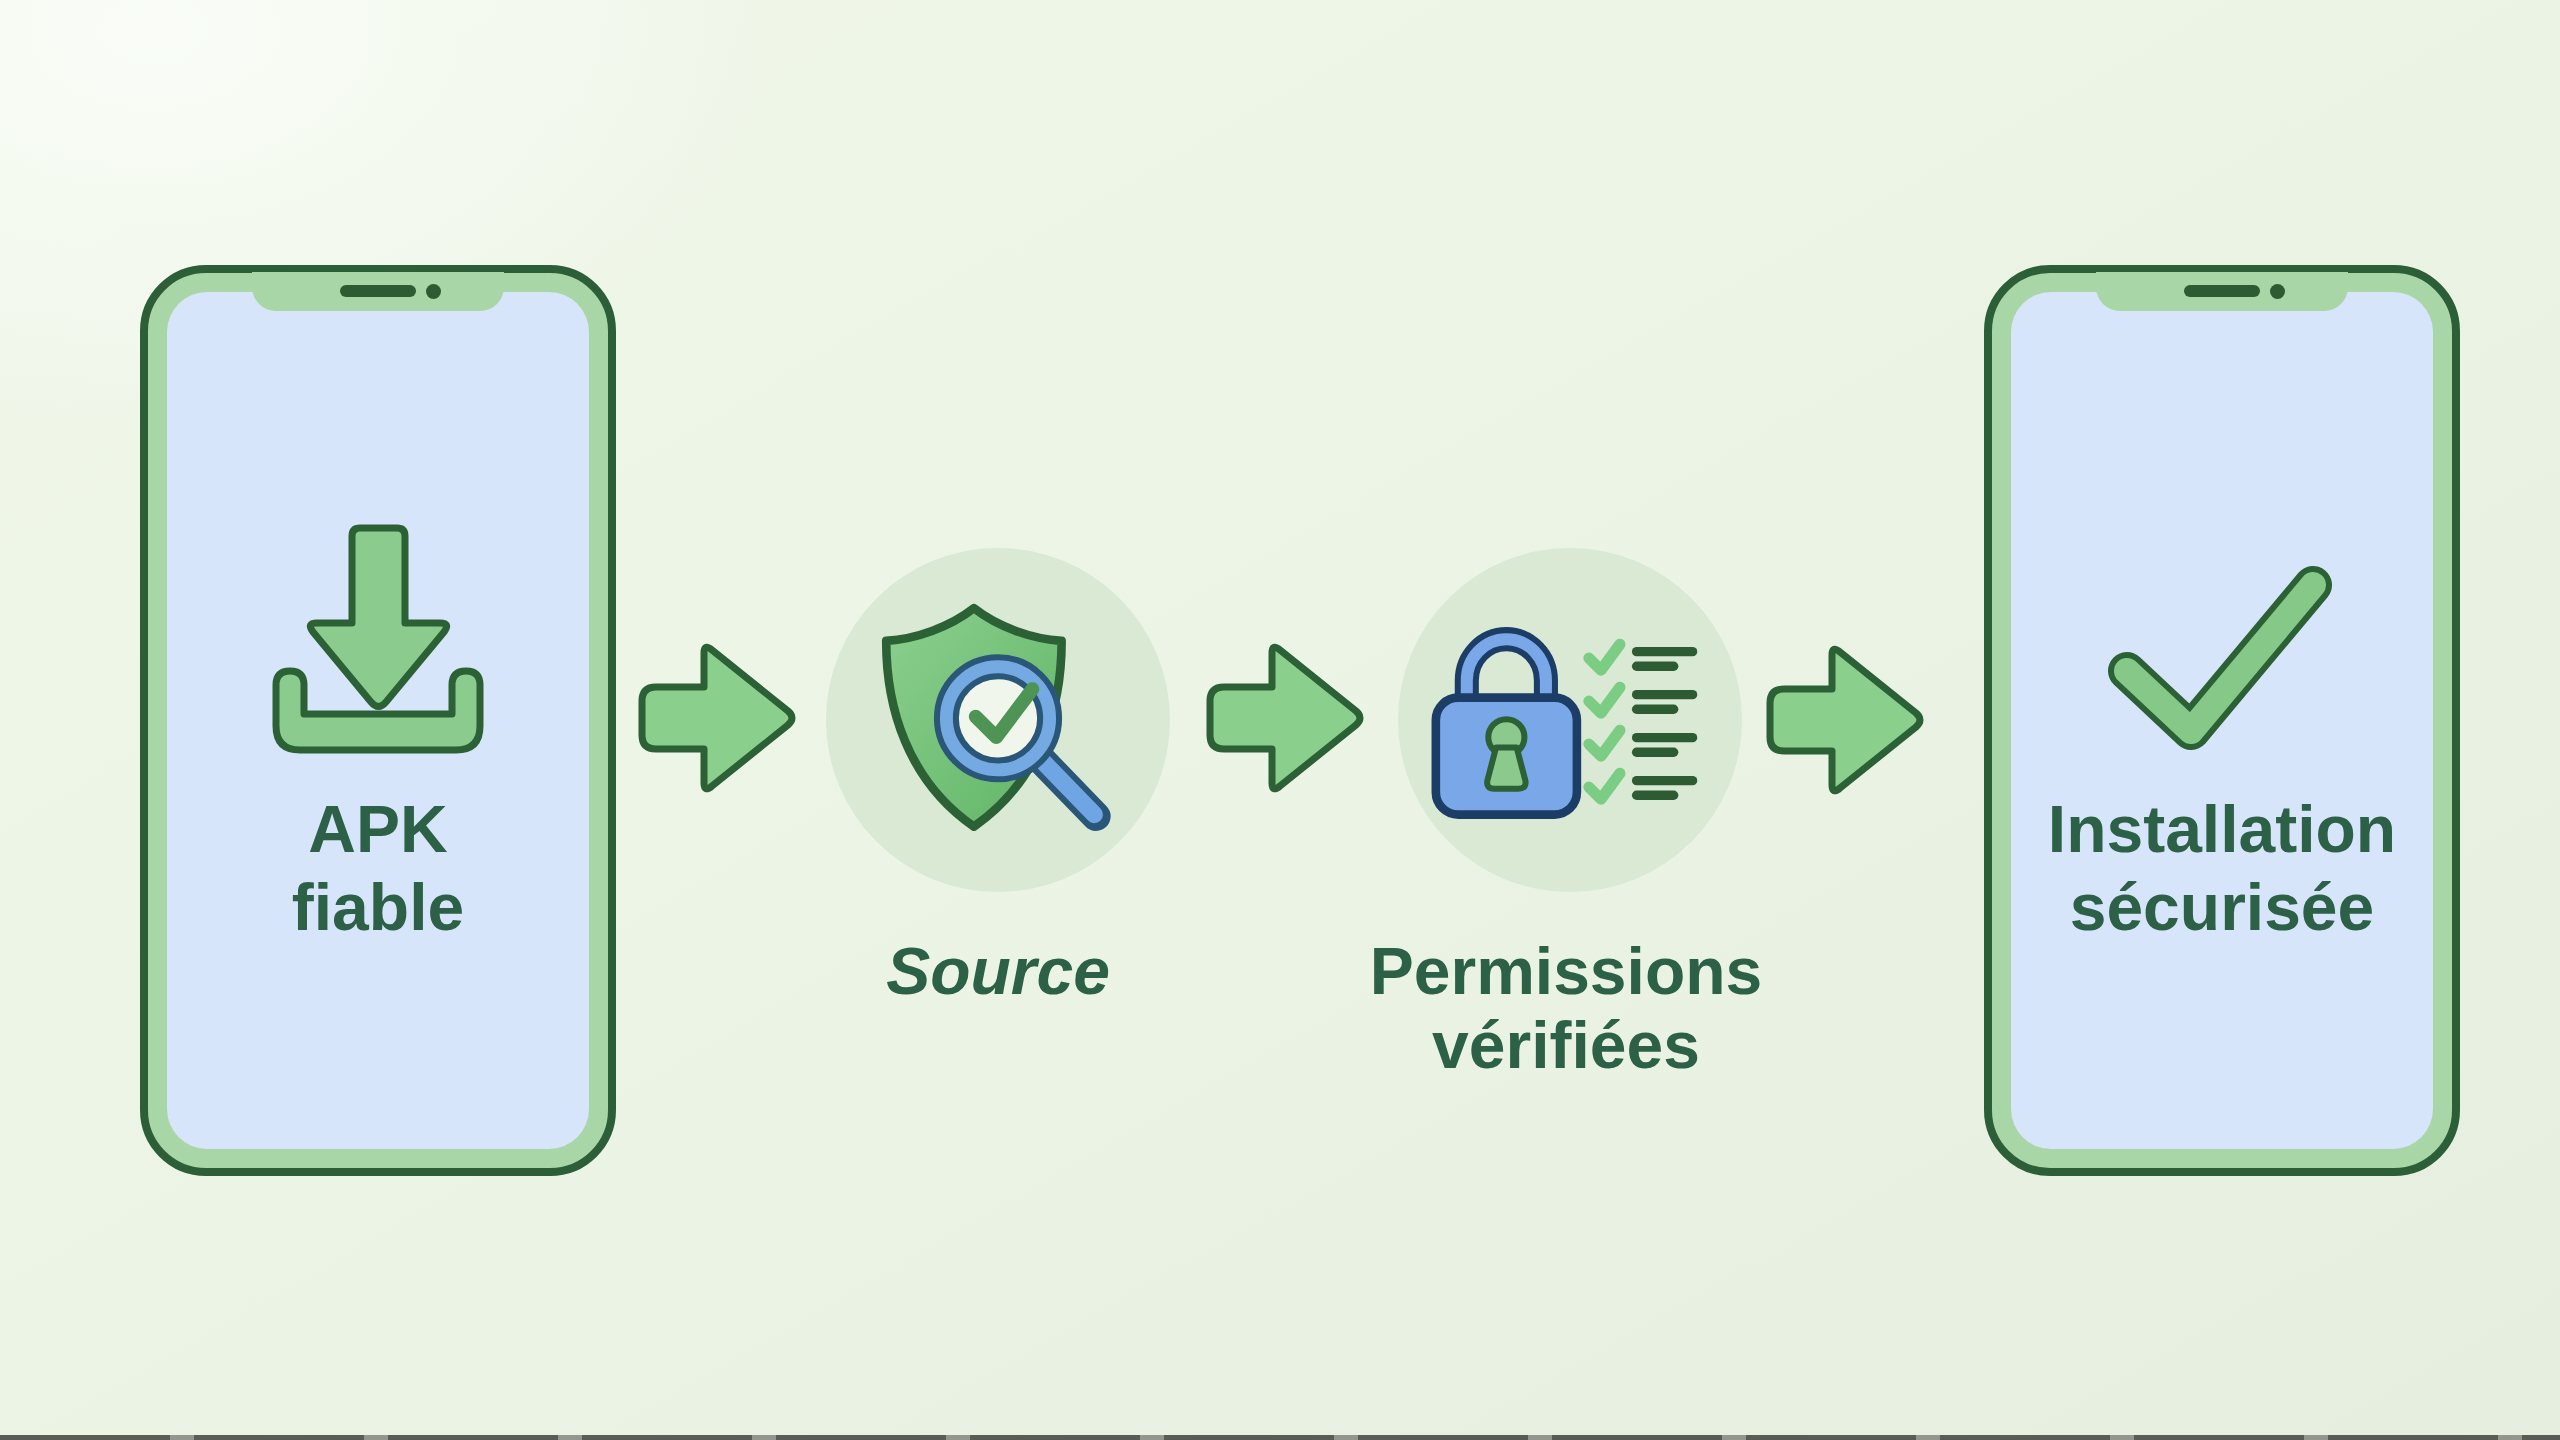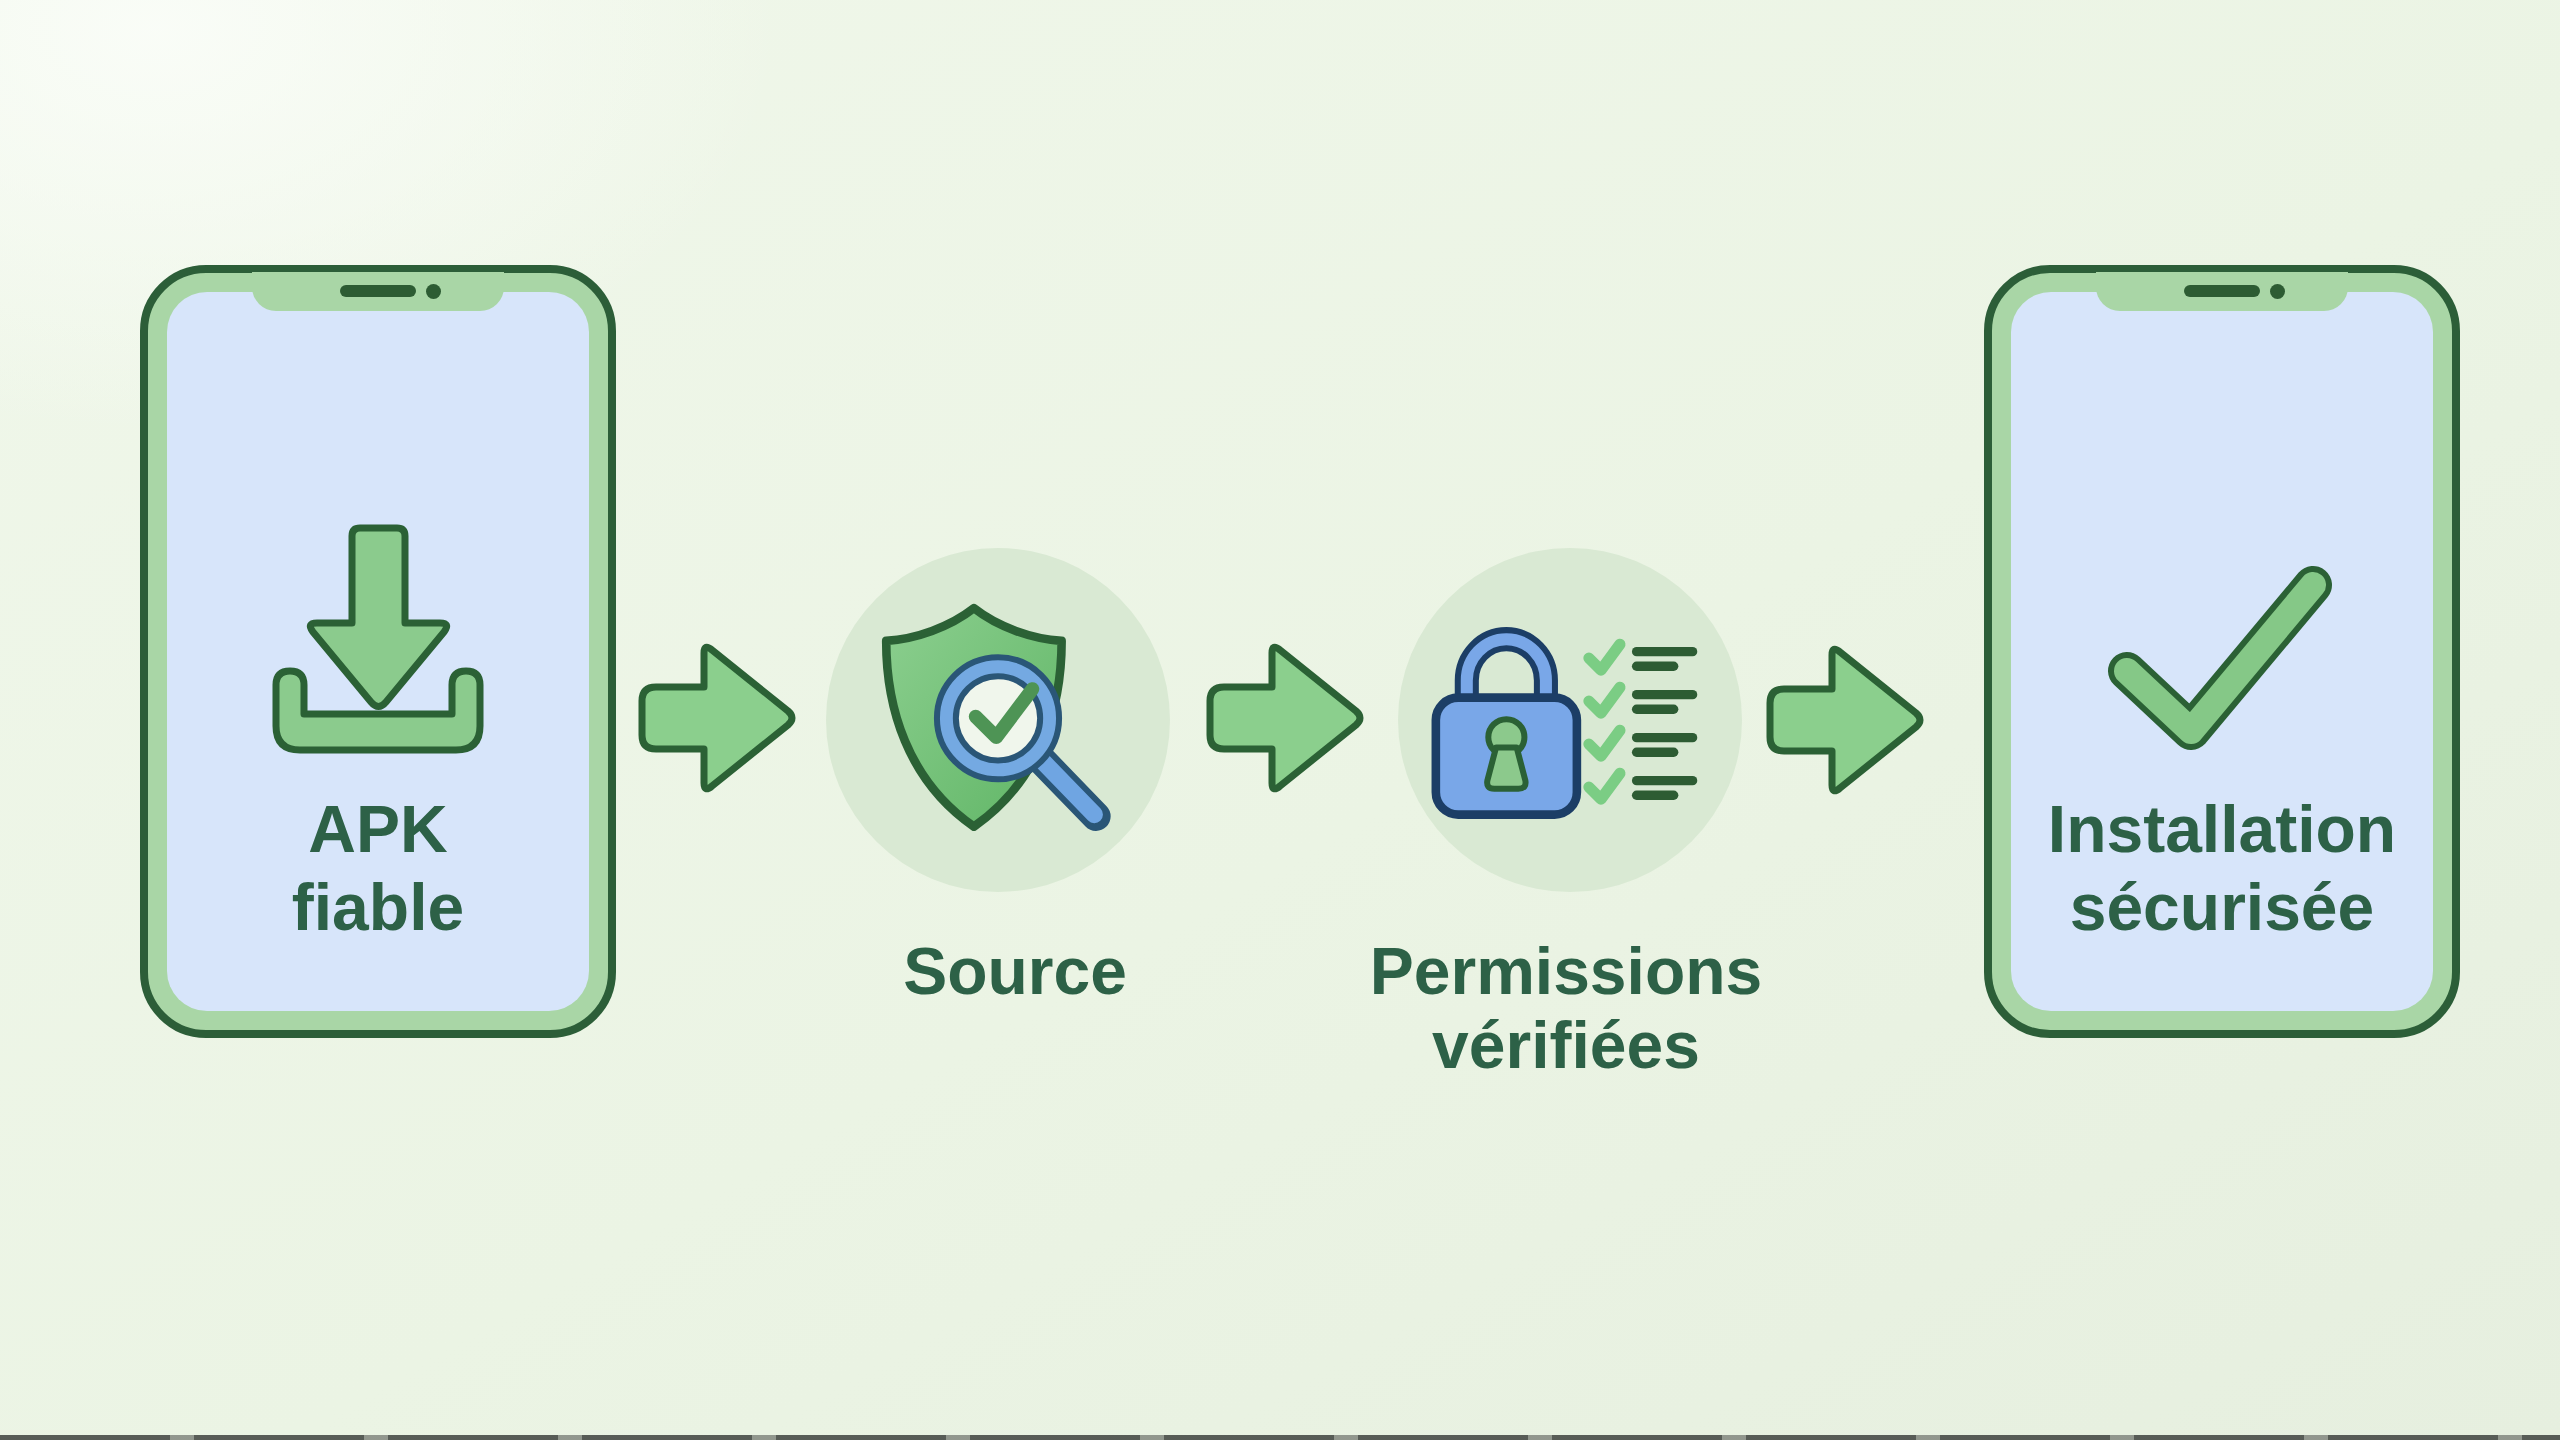--- a/index.html
+++ b/index.html
@@ -3,21 +3,21 @@
 <meta charset="utf-8">
 <style>
   html,body{margin:0;padding:0;}
   body{width:2560px;height:1440px;overflow:hidden;font-family:"Liberation Sans",sans-serif;}
   .stage{position:relative;width:2560px;height:1440px;
     background:
       radial-gradient(1400px 900px at 6% 2%, rgba(250,253,248,.95) 0%, rgba(250,253,248,0) 45%),
       linear-gradient(150deg,#f0f7ea 0%,#ebf4e4 55%,#e6efdf 100%);}
 
   
-  .phone{position:absolute;width:476px;height:773px;background:#a9d6a6;
+  .phone{position:absolute;width:476px;height:911px;background:#a9d6a6;
     border:8px solid #2c5e38;border-radius:66px;box-sizing:border-box;padding-left:11px;}
   .screen{position:absolute;inset:19px;background:#d7e5fa;border-radius:40px;}
   .notch{position:absolute;top:-1px;left:50%;transform:translateX(-50%);
     width:252px;height:39px;background:#a9d6a6;border-radius:0 0 24px 24px;}
   .speaker{position:absolute;left:50%;top:13px;margin-left:-38px;width:76px;height:12px;
     border-radius:7px;background:#2d5c33;}
   .camera{position:absolute;left:50%;top:12px;margin-left:48px;width:15px;height:15px;
     border-radius:50%;background:#2d5c33;}
   .phone-icon{position:absolute;}
   .phone-label{position:absolute;left:0;right:0;top:517px;text-align:center;
@@ -71,21 +71,21 @@
       </defs>
       <path d="M86 35 C100 46 120 53 137 54 C137 92 125 135 86 162 C47 135 35 92 35 54 C52 53 72 46 86 35 Z" fill="url(#shieldGrad)" stroke="#2b6135" stroke-width="5" stroke-linejoin="round"></path>
       <line x1="126" y1="124" x2="157" y2="156" stroke="#2a5677" stroke-width="17" stroke-linecap="round"></line>
       <line x1="126" y1="124" x2="156" y2="155" stroke="#6fa5e2" stroke-width="10" stroke-linecap="round"></line>
       <circle cx="100" cy="99" r="30" fill="#f0f6ec" stroke="#74a9e2" stroke-width="10"></circle>
       <circle cx="100" cy="99" r="35.5" fill="none" stroke="#2a5677" stroke-width="3.5"></circle>
       <circle cx="100" cy="99" r="24.5" fill="none" stroke="#2a5677" stroke-width="3.5"></circle>
       <path d="M87 98 L99 110 L120 82" fill="none" stroke="#4e9455" stroke-width="8" stroke-linecap="round" stroke-linejoin="round"></path>
     </svg>
   </div>
-  <div class="badge-label" style="left:735px;">
+  <div class="badge-label" style="left:718px;font-style:italic;">
     <div>Source</div>
   </div>
 
   <svg class="flow-arrow" style="left:1206px;top:641px;" viewBox="0 0 160 154">
     <path d="M66 12 Q66 2 74 9 L150 70 Q158 77 150 84 L74 145 Q66 152 66 142 V108 H18 Q4 108 4 94 V60 Q4 46 18 46 H66 Z" fill="#8bcf8d" stroke="#2b6135" stroke-width="7" stroke-linejoin="round"></path>
   </svg>
 
   <div class="badge" style="left:1398px;top:548px;">
     <svg class="badge-icon" viewBox="0 0 200 200">
       <path d="M40 95 V77 A23 24 0 0 1 86 77 V95" fill="none" stroke="#1c3e66" stroke-width="14"></path>

